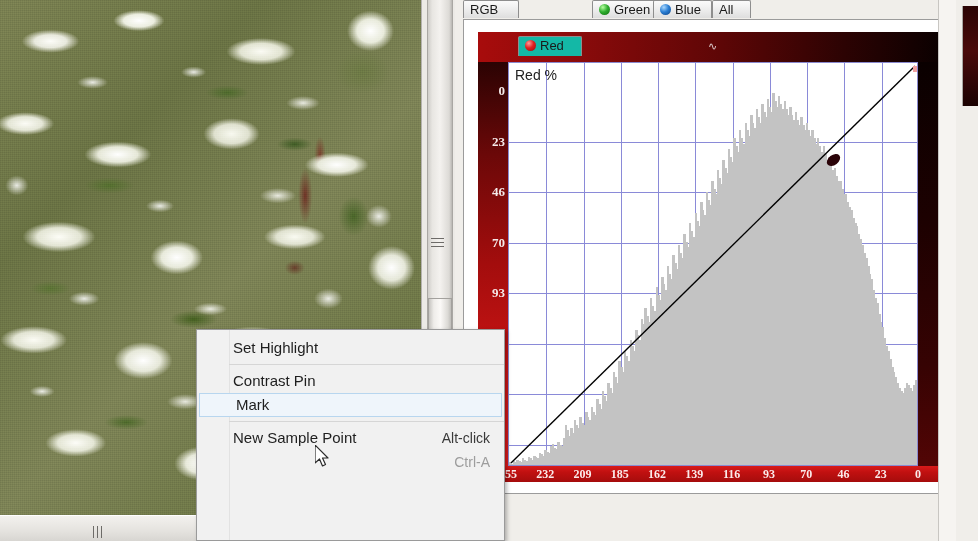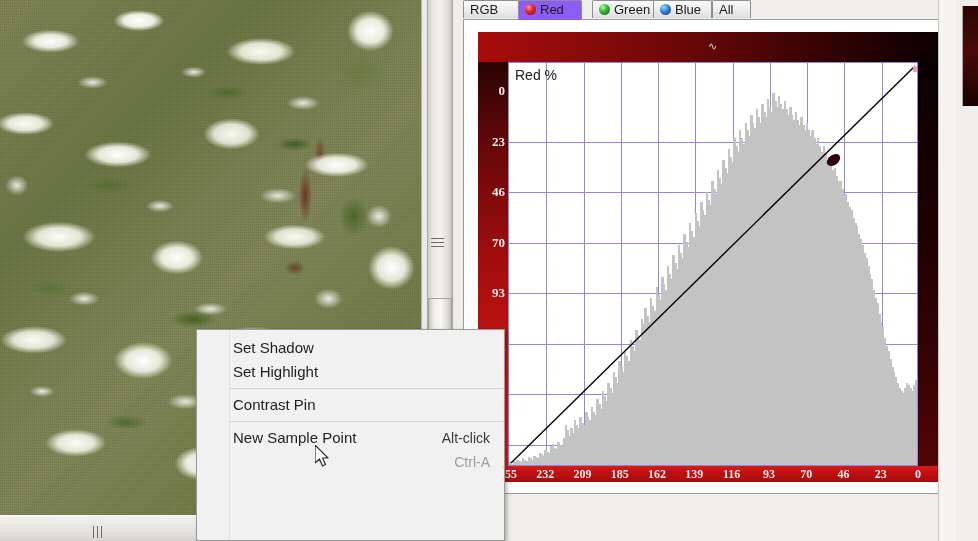--- a/index.html
+++ b/index.html
@@ -128,22 +128,23 @@
   #tabstrip{position:absolute;left:0;top:0;height:20px;width:500px;}
   .tab{
     position:absolute;top:0;height:18px;
     background:linear-gradient(180deg,#fbfbfb,#ececec 55%,#dedede);
     border:1px solid #8e8e8e;border-bottom:none;
     font-size:13px;color:#1a1a1a;line-height:17px;
     padding:0 6px;box-sizing:border-box;white-space:nowrap;
     border-radius:2px 2px 0 0;
   }
   .tab.active{
-    background:#8b5cf6;border-color:#8e8e8e;height:20px;z-index:5;
+    background:#14b8a6;border-color:#8e8e8e;height:20px;z-index:5;
     box-shadow:0 0 0 0 #fff;
+    margin-top:36px;
   }
   .tab .dot{
     display:inline-block;width:11px;height:11px;border-radius:50%;
     vertical-align:-1px;margin-right:4px;
   }
   .dot-red{background:radial-gradient(circle at 35% 30%,#ff9a9a 0%,#e02020 45%,#960b0b 100%);}
   .dot-green{background:radial-gradient(circle at 35% 30%,#b6ffa0 0%,#2fae2f 45%,#0d6b0d 100%);}
   .dot-blue{background:radial-gradient(circle at 35% 30%,#a9d8ff 0%,#2b7fd4 45%,#0c3f82 100%);}
 
   #tab-body{
@@ -594,24 +595,24 @@
   </div>
 
   <div id="panel-border"></div>
   <div id="right-sliver">
     <div class="inner"></div>
   </div>
 
   <div id="context-menu">
     <div class="gutter"></div>
     <div id="menu-items" style="position:relative;padding-top:6px;">
-        <div class="menu-item"><span>Set Shadow</span></div>
         <div class="menu-item"><span>Set Highlight</span></div>
         <div class="menu-sep"></div>
         <div class="menu-item"><span>Contrast Pin</span></div>
+        <div class="menu-item highlight"><span>Mark</span></div>
         <div class="menu-sep"></div>
         <div class="menu-item"><span>New Sample Point</span><span class="shortcut">Alt-click</span></div>
         <div class="menu-item disabled"><span class="shortcut">Ctrl-A</span></div>
       </div>
   </div>
 
   <svg id="cursor" width="18" height="26" viewBox="0 0 18 26">
     <polygon points="0,0 0,18 4.5,14 7.5,21 10.5,19.5 7.5,13 13,13" fill="#ffffff" stroke="#2b2b2b" stroke-width="1.2" stroke-linejoin="round"></polygon>
   </svg>
 

